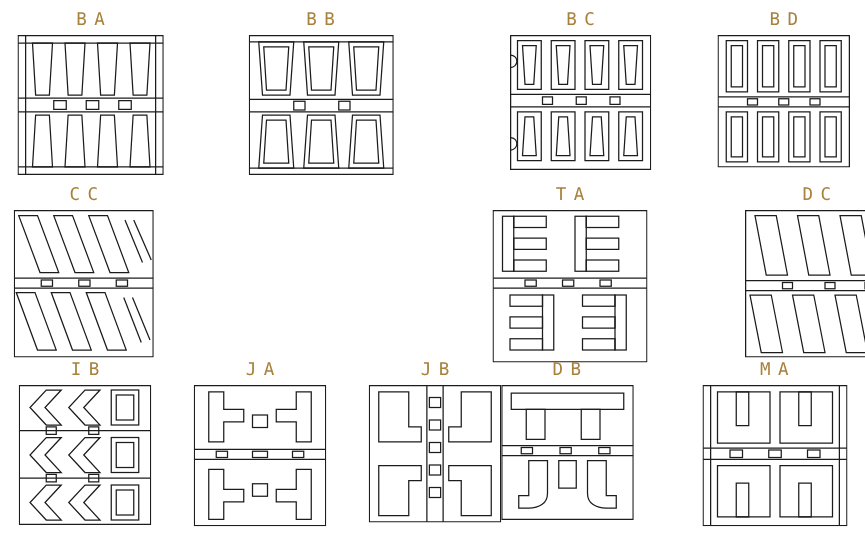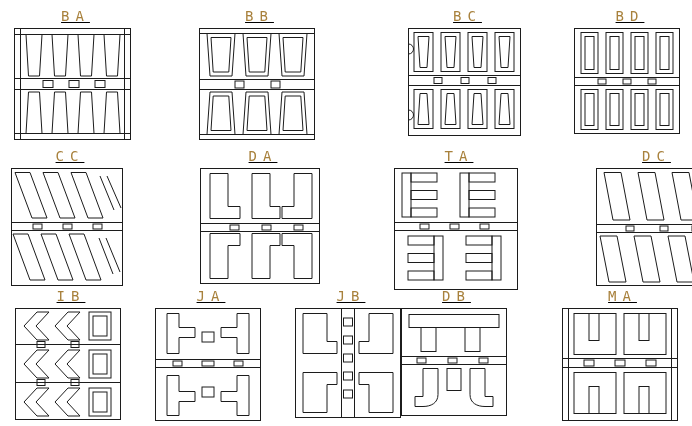--- a/index.html
+++ b/index.html
@@ -1,21 +1,21 @@
 <!DOCTYPE html>
 <html style="--bg-color: #ffffff; --label-color: #a8813c; --line-color: #1c1c1c;"><head>
 <meta charset="utf-8">
 <style>
   html,body { margin:0; padding:0; background:#fff; }
   .canvas {
     position:relative; width:692px; height:426px; overflow:hidden;
     background: var(--bg-color, #ffffff);
     font-family: "DejaVu Sans Mono", "Liberation Sans", monospace, sans-serif;
   }
-  .cell { position:absolute; display:flex; flex-direction:column; align-items:center;text-decoration:underline; }
+  .cell { position:absolute; display:flex; flex-direction:column; align-items:center; }
   .pattern-label {
     color: var(--label-color, #a8813c);
     font-size:14px; line-height:20px; letter-spacing:6px; text-indent:6px;
     margin-bottom:2px; white-space:nowrap;
   }
   .drawing { display:block; }
   .drawing path, .drawing rect, .drawing line, .drawing polyline {
     stroke: var(--line-color, #1c1c1c);
     fill:none; stroke-width:1;
   }
@@ -147,37 +147,20 @@
       <rect x="52" y="56" width="9" height="5"></rect>
       <rect x="82" y="56" width="9" height="5"></rect>
       <path d="M2,66 L17,66 L34,112 L19,112 Z"></path>
       <path d="M30,66 L45,66 L62,112 L47,112 Z"></path>
       <path d="M58,66 L73,66 L90,112 L75,112 Z"></path>
       <line x1="88" y1="70" x2="102" y2="106"></line>
       <line x1="95" y1="70" x2="109" y2="104"></line>
     </svg>
   </div>
 
-  <div class="cell" style="left:200px;top:146px;width:120px">
-    <div class="pattern-label">DA</div>
-    <svg class="drawing" width="120" height="116" viewBox="0 0 120 116">
-      <rect x="0.5" y="0.5" width="119" height="115"></rect>
-      <path d="M10,5.5 L28,5.5 L28,38.5 L40,38.5 L40,50.5 L10,50.5 Z"></path>
-      <path d="M52,5.5 L70,5.5 L70,38.5 L80,38.5 L80,50.5 L52,50.5 Z"></path>
-      <path d="M94,5.5 L112,5.5 L112,50.5 L82,50.5 L82,38.5 L94,38.5 Z"></path>
-      <line x1="0.5" y1="55.5" x2="119.5" y2="55.5"></line>
-      <line x1="0.5" y1="63.5" x2="119.5" y2="63.5"></line>
-      <rect x="30" y="57" width="9" height="5"></rect>
-      <rect x="62" y="57" width="9" height="5"></rect>
-      <rect x="94" y="57" width="9" height="5"></rect>
-      <path d="M10,110.5 L28,110.5 L28,77.5 L40,77.5 L40,65.5 L10,65.5 Z"></path>
-      <path d="M52,110.5 L70,110.5 L70,77.5 L80,77.5 L80,65.5 L52,65.5 Z"></path>
-      <path d="M94,110.5 L112,110.5 L112,65.5 L82,65.5 L82,77.5 L94,77.5 Z"></path>
-    </svg>
-  </div>
 
   <div class="cell" style="left:386px;top:146px;width:140px">
     <div class="pattern-label">TA</div>
     <svg class="drawing" width="124" height="122" viewBox="0 0 124 122">
       <rect x="0.5" y="0.5" width="123" height="121"></rect>
       <rect x="8" y="5" width="9" height="44"></rect>
       <rect x="17" y="5" width="26" height="9"></rect>
       <rect x="17" y="22.5" width="26" height="9"></rect>
       <rect x="17" y="40" width="26" height="9"></rect>
       <rect x="66" y="5" width="9" height="44"></rect>

